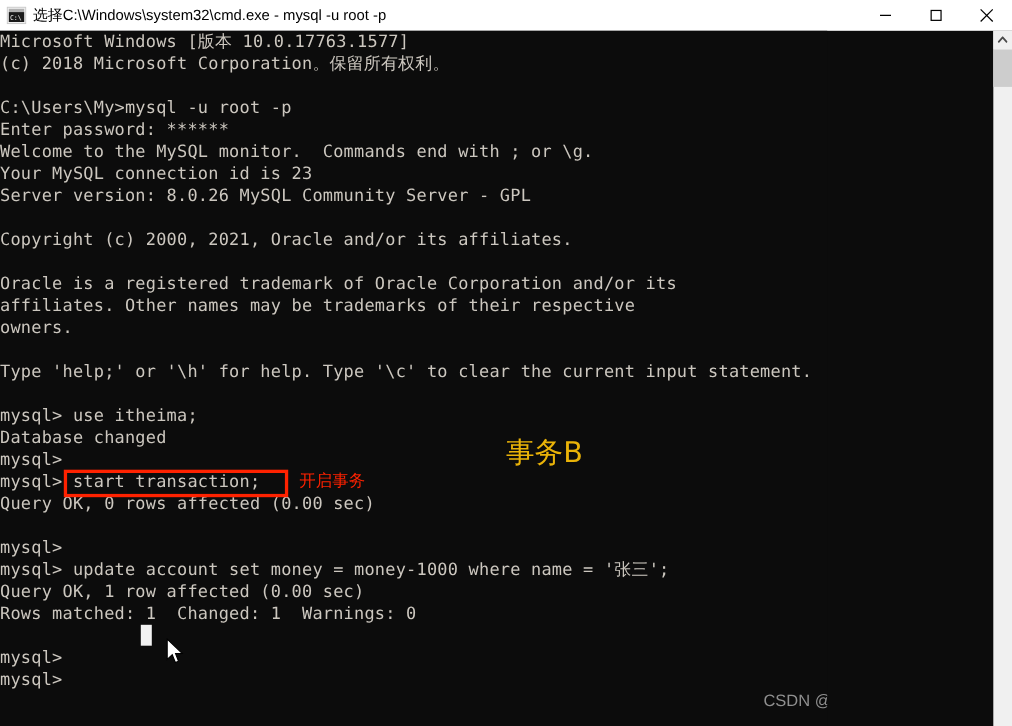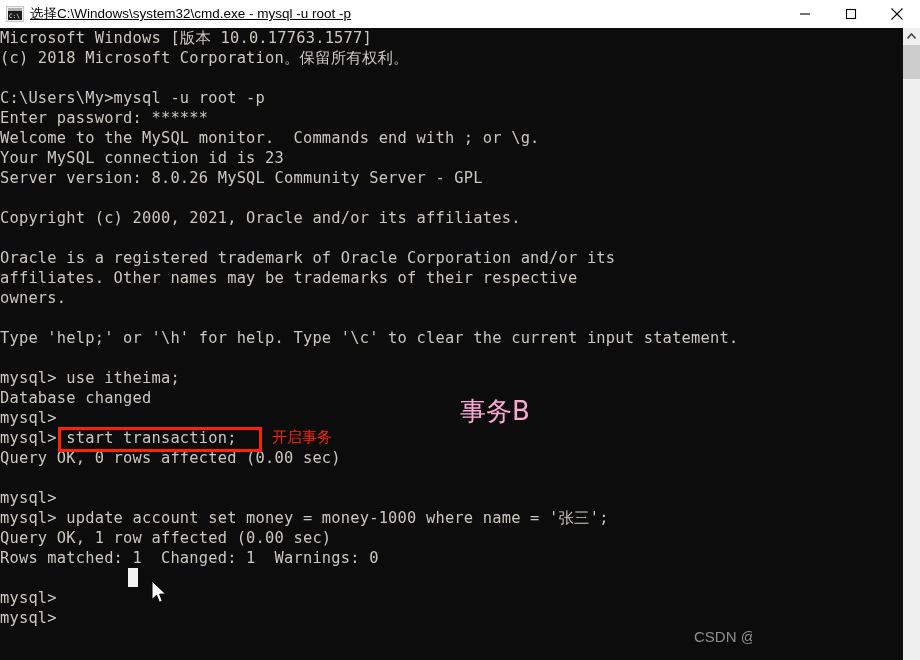--- a/index.html
+++ b/index.html
@@ -42,21 +42,20 @@
     position: relative;
   }
   #titlebar-text {
     font-family: "Liberation Sans", sans-serif;
     font-size: 13.5px;
     color: #000000;
     white-space: nowrap;
     letter-spacing: 0px;
     flex: 1 1 auto;
     overflow: hidden;
-    text-decoration: underline;
   }
   .wbtn {
     width: 46px;
     height: 28px;
     flex: 0 0 auto;
     position: relative;
   }
   .wbtn svg { position: absolute; left: 50%; top: 50%; transform: translate(-50%,-50%); }
 
   
@@ -104,21 +103,21 @@
     white-space: nowrap;
     font-weight: 500;
     text-align: right;
   }
   #label-tx-b {
     position: absolute;
     left: 460px;
     top: 366px;
     font-family: "DejaVu Sans", sans-serif;
     font-size: 26px;
-    color: #f9a8d4;
+    color: #eab308;
     white-space: nowrap;
   }
 
   
   #caret {
     position: absolute;
     left: 128px;
     top: 540px;
     width: 10px;
     height: 19px;

